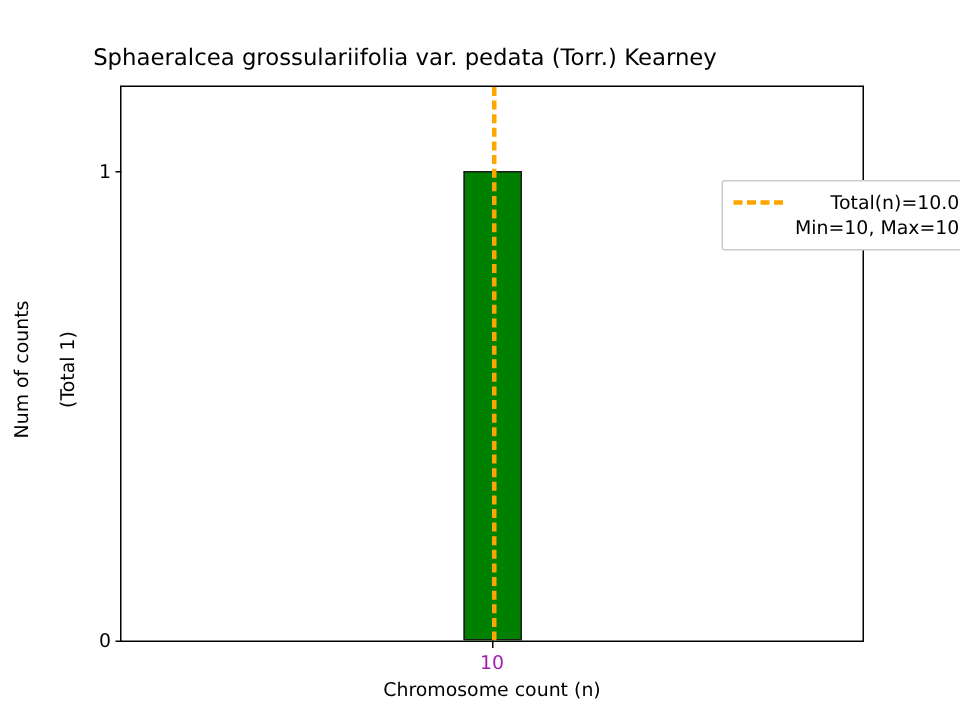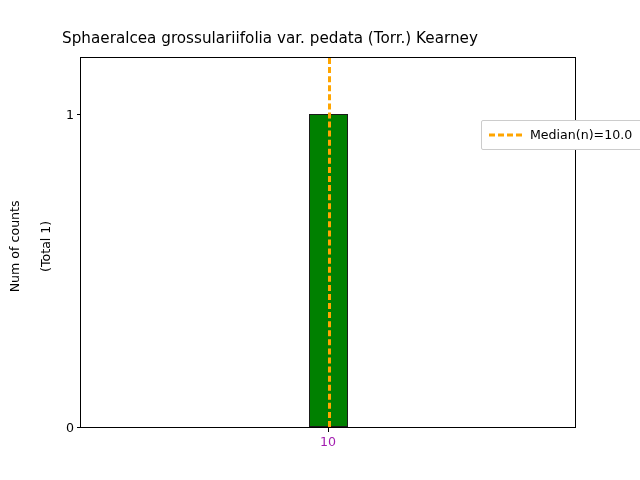--- a/index.html
+++ b/index.html
@@ -205,25 +205,27 @@
 
     <div class="ytick-mark" style="top: 56.2881px;"></div>
     <div class="ytick-label" style="top: 56.2881px;">1</div>
 
     <div class="xtick-mark" style="left: 247px;"></div>
     <div class="xtick-label" style="left: 247px;">10</div>
 
     <div id="legend">
       <div id="legend-dash"></div>
       <div id="legend-text">
-        <span>Median(n)=10.0</span>
+        <span>Total(n)=10.0</span>
+        <span>Min=10, Max=10</span>
       </div>
     </div>
   </div>
 
+  <div id="xlabel">Chromosome count (n)</div>
 
   <div id="ylabel-wrap">
     <div id="ylabel">
       <span class="line1">Num of counts</span>
       <span class="line2">(Total 1)</span>
     </div>
   </div>
 
 </div>
 

